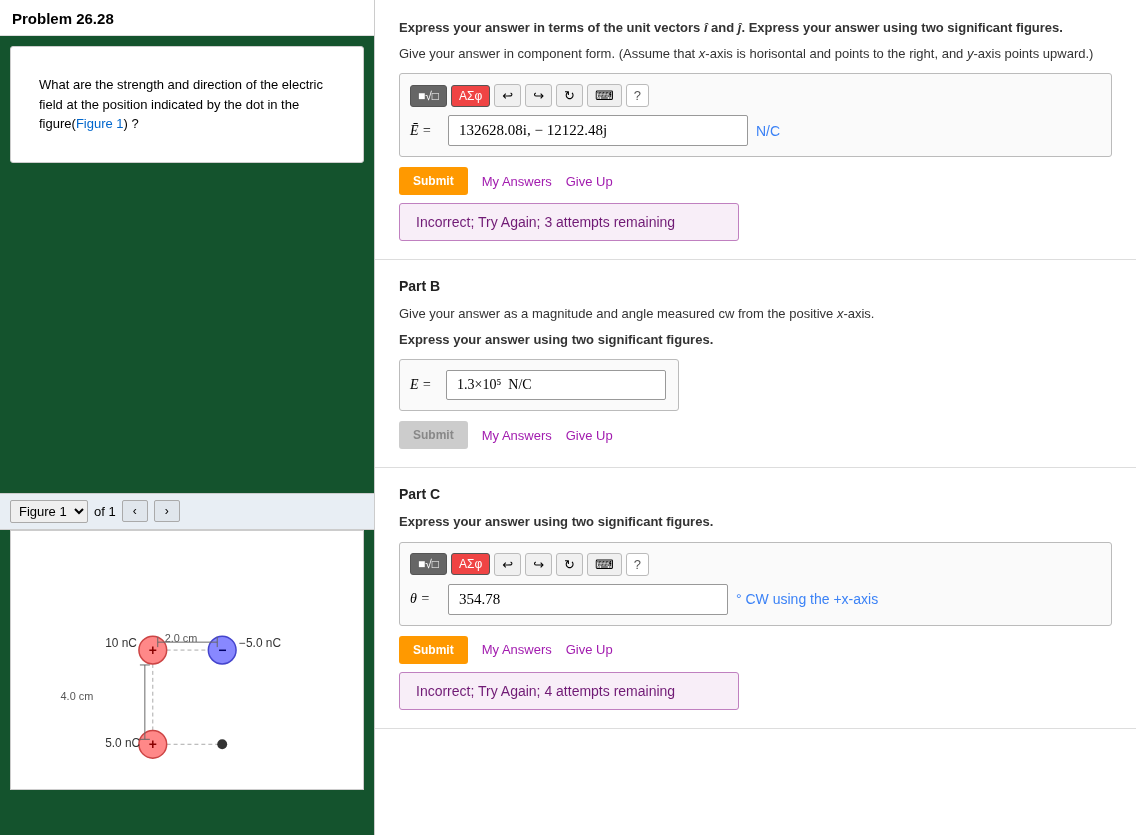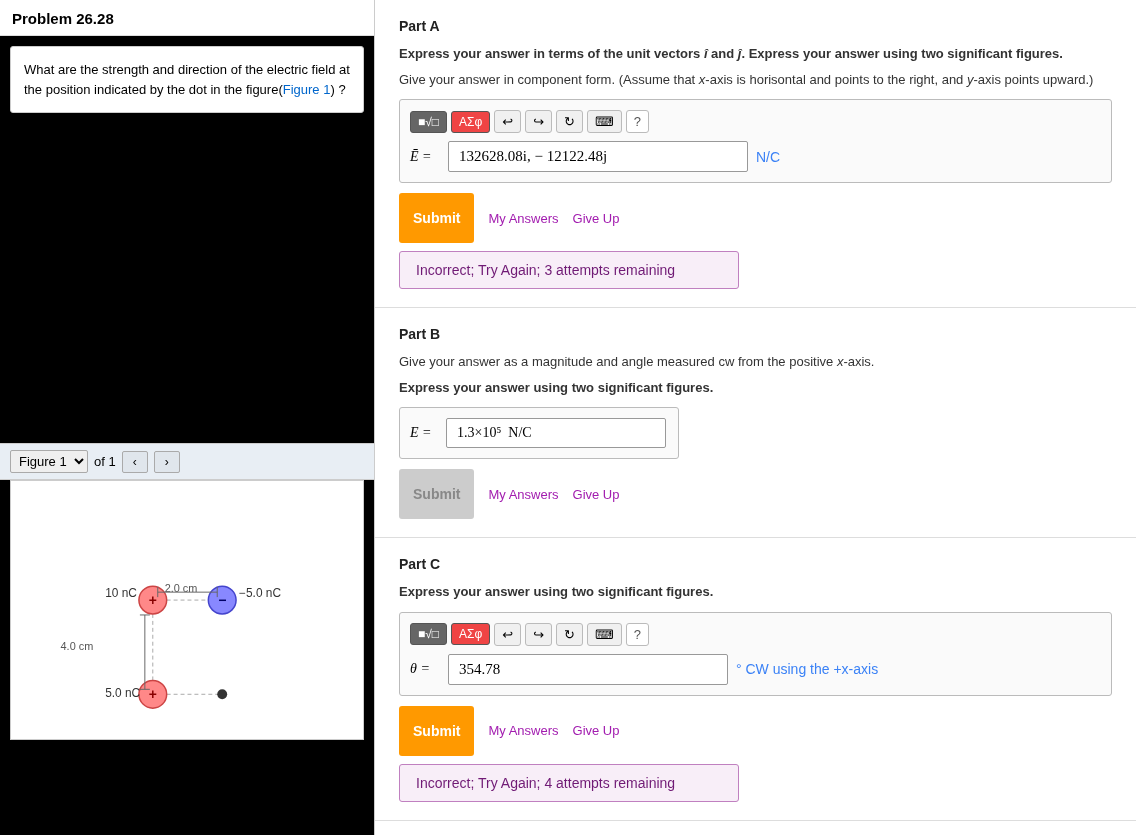--- a/index.html
+++ b/index.html
@@ -3,34 +3,34 @@
   <meta charset="utf-8">
   <style>
     * { box-sizing: border-box; margin: 0; padding: 0; }
     body { font-family: Arial, sans-serif; font-size: 14px; background: #fff; display: flex; width: 1136px; min-height: 835px; }
 
     
     .left-panel {
       width: 375px;
       min-width: 375px;
       border-right: 1px solid #ccc;
-      background: #000000;
+      background: #14532d;
       padding: 0;
     }
     .problem-title {
       font-size: 15px;
       font-weight: bold;
       padding: 10px 12px 8px 12px;
       background: #fff;
       border-bottom: 1px solid #ddd;
     }
     .problem-description {
       background: #fff;
       margin: 10px;
-      padding: 13px;
+      padding: 28px;
       border: 1px solid #ccc;
       border-radius: 3px;
       font-size: 13px;
       line-height: 1.5;
     }
     .problem-description a { color: #0066cc; text-decoration: none; }
 
     .figure-controls {
       display: flex;
       align-items: center;
@@ -185,22 +185,22 @@
       display: flex;
       align-items: center;
       gap: 14px;
       margin-top: 8px;
     }
     .submit-btn {
       background: #f90;
       color: #fff;
       border: none;
       border-radius: 3px;
-      padding: 17px 14px;
-      font-size: 14px;
+      padding: 7px 14px;
+      font-size: 12px;
       cursor: pointer;
       font-weight: bold;
     }
     .submit-btn:disabled {
       background: #ccc;
       color: #888;
       cursor: default;
     }
     .link-btn {
       color: #a21caf;
@@ -285,21 +285,20 @@
       <line x1="148" y1="112" x2="208" y2="112" stroke="#666" stroke-width="1"></line>
       <line x1="148" y1="107" x2="148" y2="117" stroke="#666" stroke-width="1"></line>
       <line x1="208" y1="107" x2="208" y2="117" stroke="#666" stroke-width="1"></line>
     </svg>
   </div>
 </div>
 
 <div class="right-panel">
 
   <div class="part-section">
-    <div class="part-label">Part A</div>
     <div class="part-instruction">
       <b>Express your answer in terms of the unit vectors <i>î</i> and <i>ĵ</i>. Express your answer using two significant figures.</b>
     </div>
     <div class="part-instruction">
       Give your answer in component form. (Assume that <i>x</i>-axis is horisontal and points to the right, and <i>y</i>-axis points upward.)
     </div>
 
     <div class="answer-box">
       <div class="toolbar">
         <button class="toolbar-btn">■√□</button>

